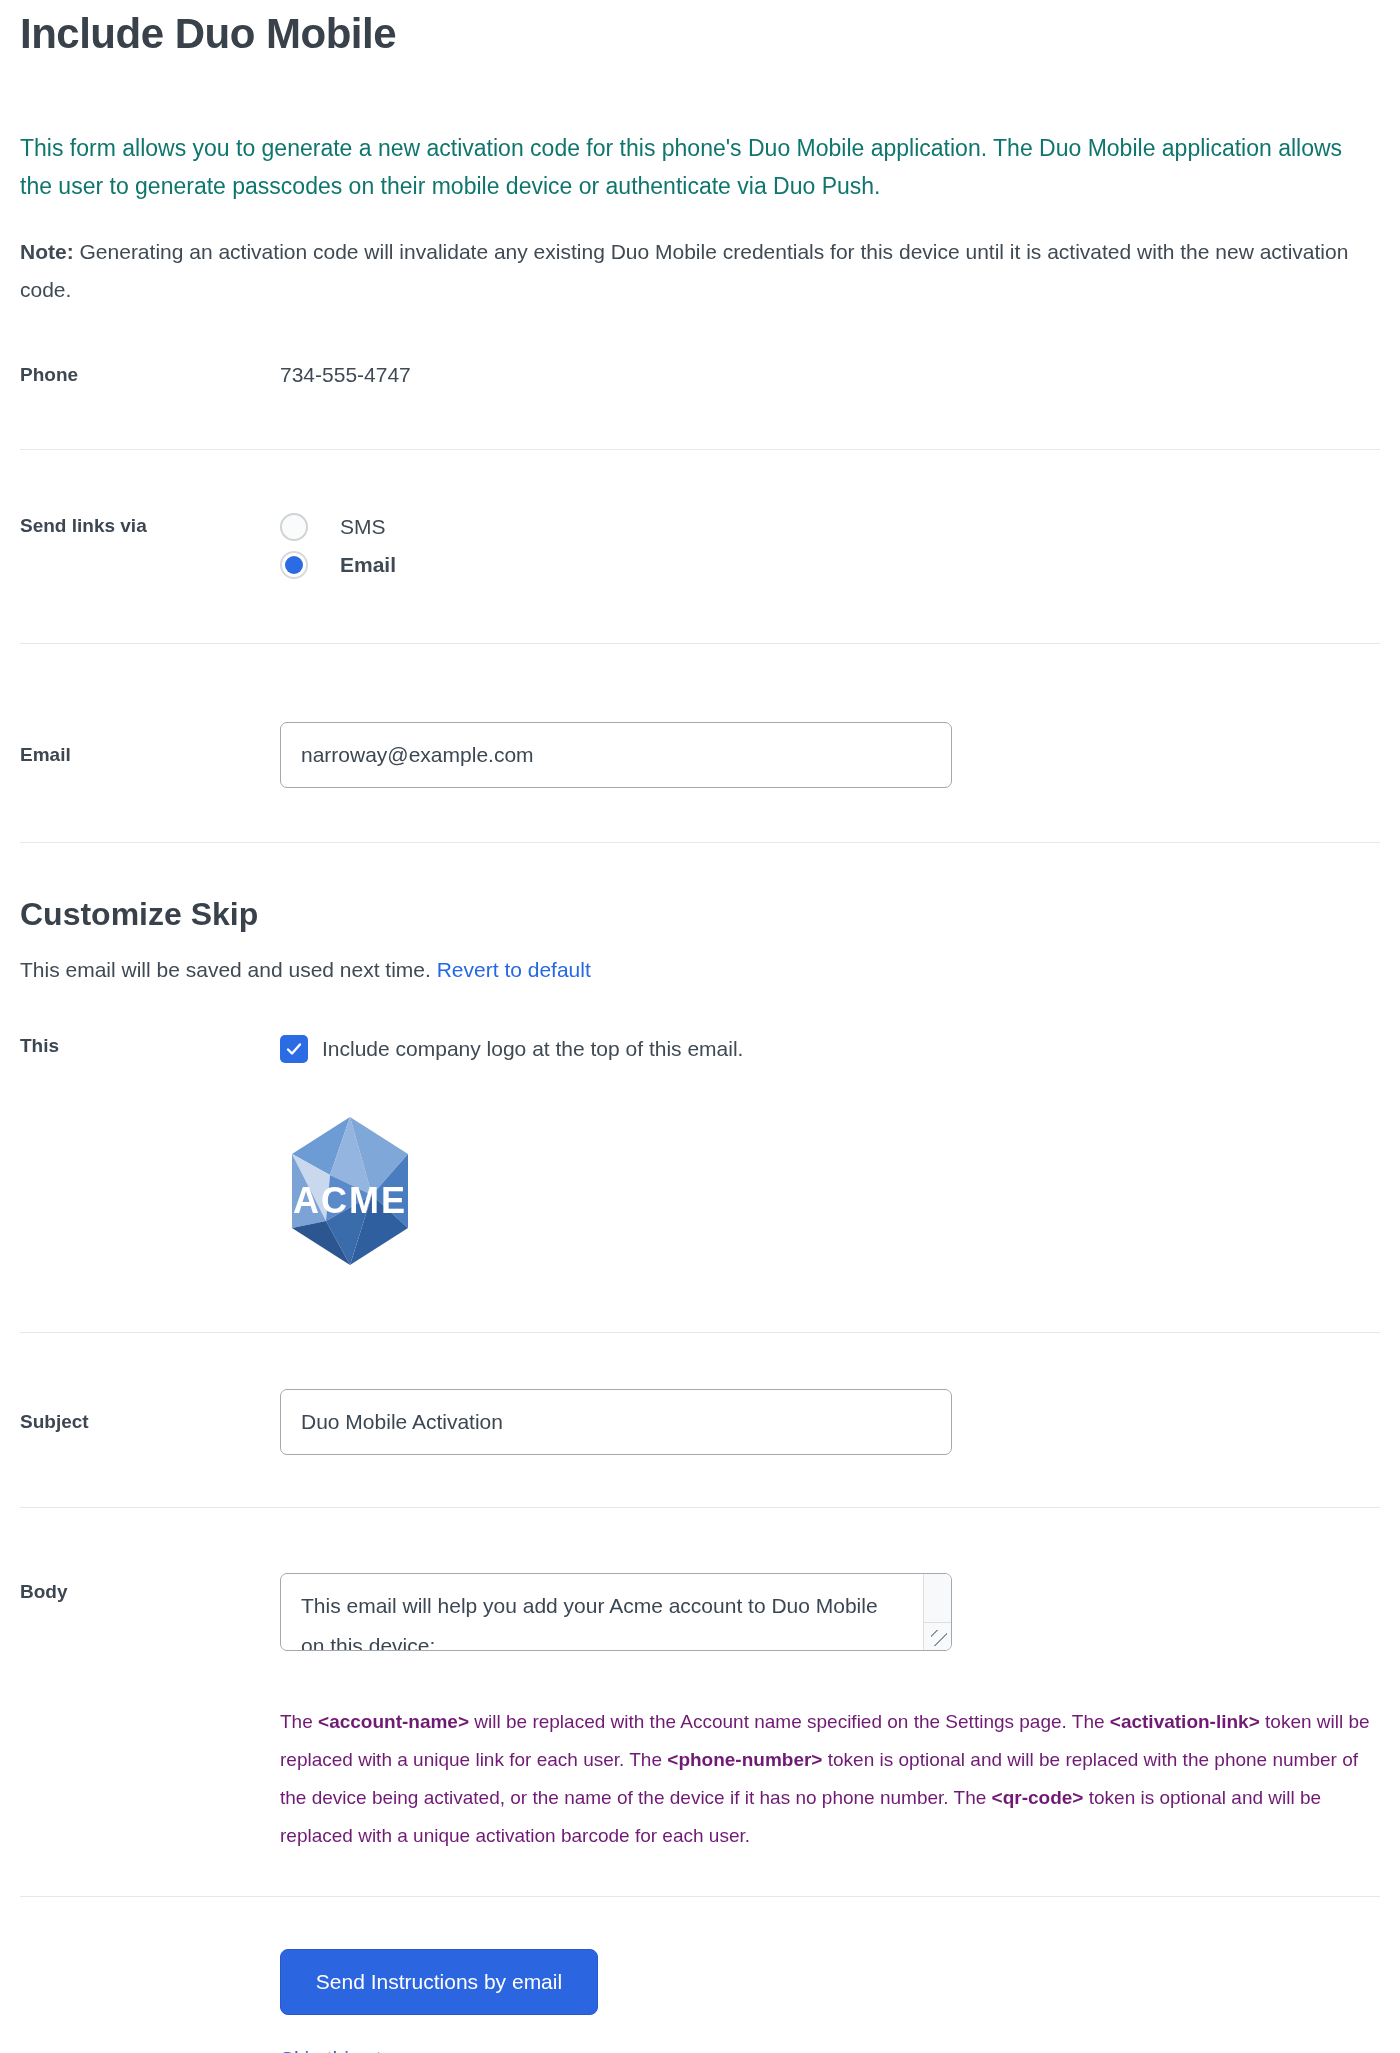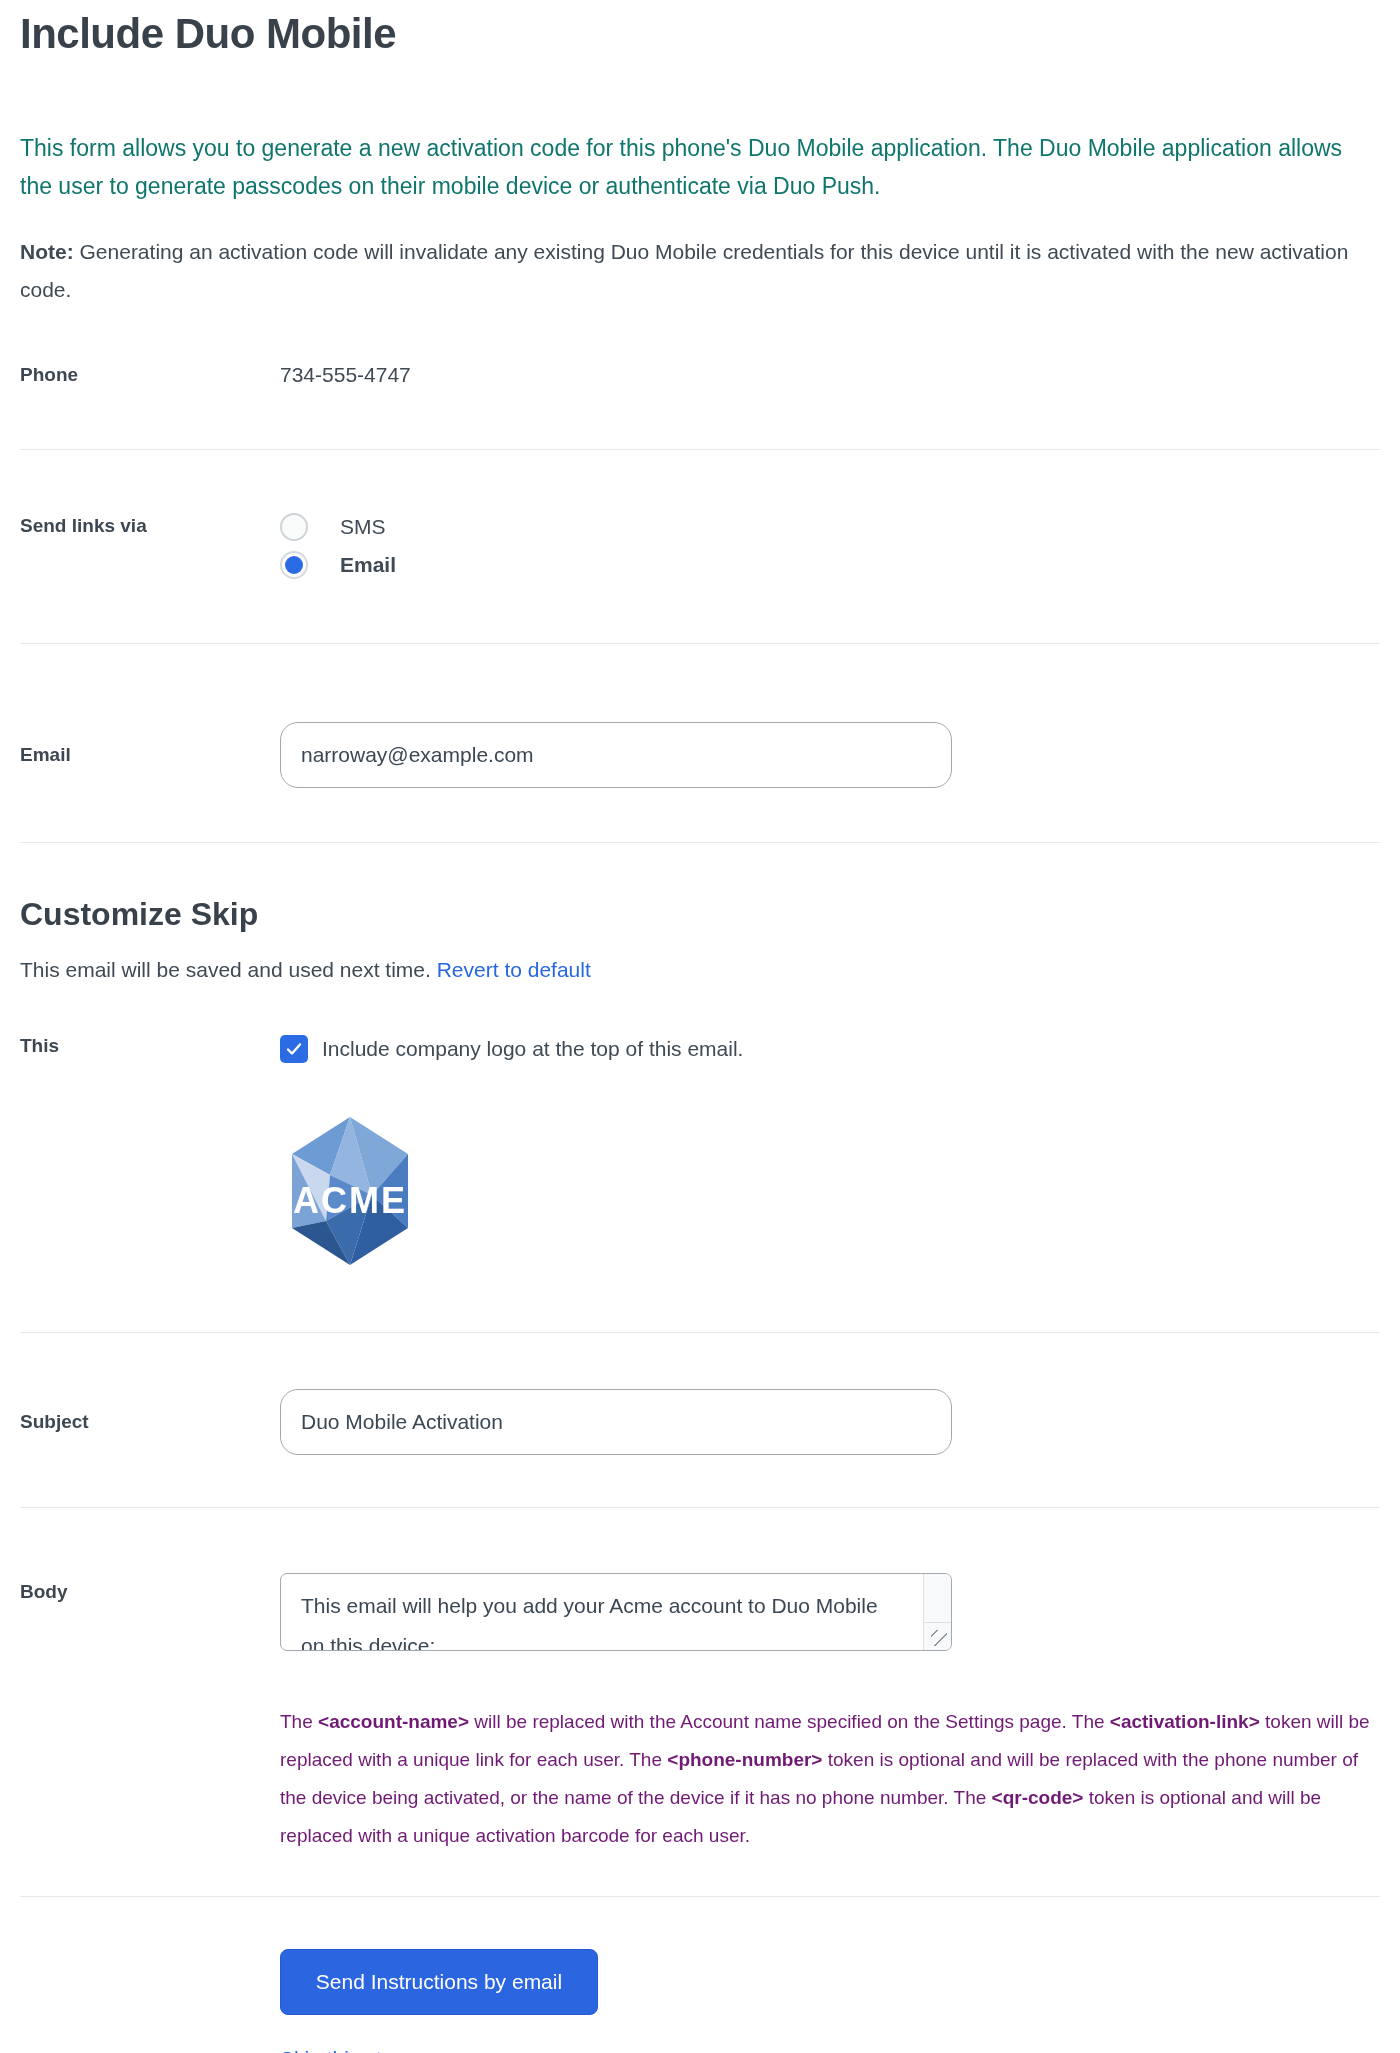--- a/index.html
+++ b/index.html
@@ -59,21 +59,21 @@
     background: #2b6be4;
   }
   .radio-text { margin-left: 32px; font-size: 21px; color: #3f4a54; }
   .radio-text.bold { font-weight: bold; }
 
   
   .row.email   { padding: 78px 0 54px 0; align-items: center; }
   .row.subject { padding: 56px 0 52px 0; align-items: center; }
   .text-input {
     width: 672px; height: 66px;
-    border: 1px solid #a2a8ae; border-radius: 18px;
+    border: 1px solid #a2a8ae; border-radius: 7px;
     padding: 0 20px;
     font-family: "Liberation Sans", "DejaVu Sans", sans-serif;
     font-size: 21px; color: #3b4753;
     background: #fff;
     outline: none;
   }
 
   
   h2.section-title { margin-top: 50px; font-size: 32px; line-height: 42px; font-weight: bold; color: #39424b; }
   p.section-sub { margin-top: 20px; font-size: 21px; line-height: 30px; color: #3f4a54; }

